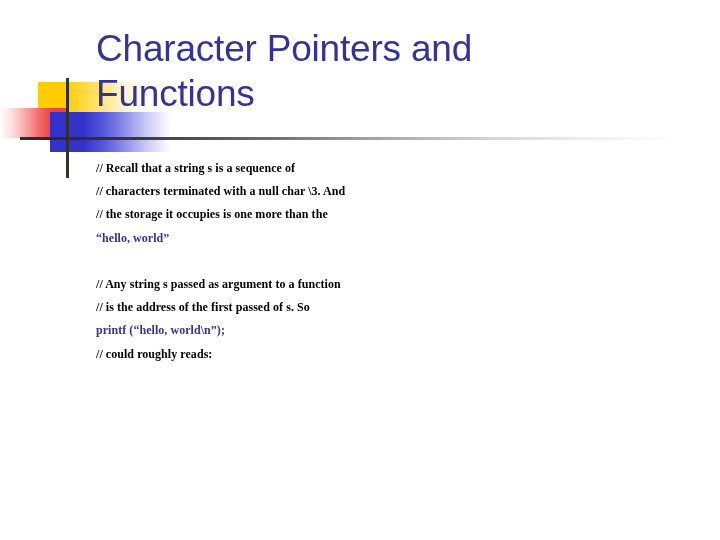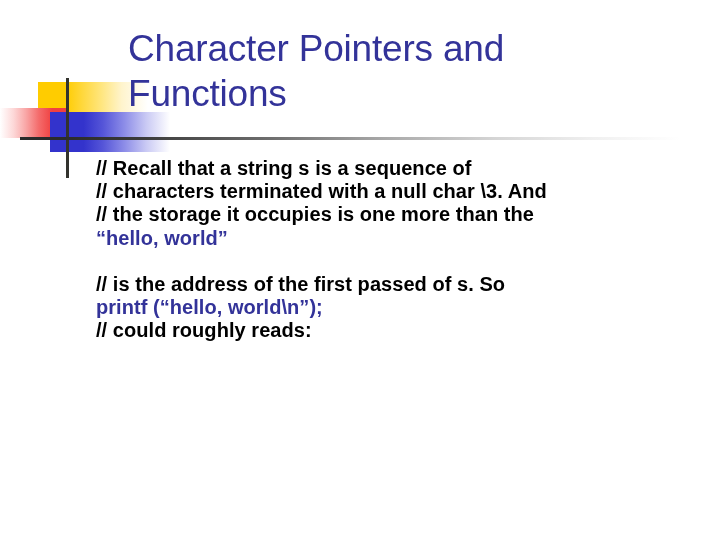--- a/index.html
+++ b/index.html
@@ -86,33 +86,32 @@
     left: 96px;
     top: 26px;
     width: 580px;
     color: #333399;
     font-family: "Liberation Sans", sans-serif;
     font-size: 37px;
     font-weight: 400;
     line-height: 45px;
     letter-spacing: -0.2px;
     white-space: pre-line;
-    margin-left: 32px;
   }
 
   
   .body-block {
     position: absolute;
     left: 96px;
     top: 157px;
     width: 616px;
   }
   .code-line {
-    font-family: Liberation Sans, sans-serif;
-    font-size: 20px;
+    font-family: Liberation Serif, serif;
+    font-size: 12px;
     font-weight: bold;
     line-height: 23.2px;
     white-space: pre;
     letter-spacing: 0.05px;
   }
   .code-line.comment { color: #000000; }
   .code-line.code    { color: #333399; }
   .code-line.spacer  { height: 23.2px; }
 </style>
 </head>
@@ -130,18 +129,19 @@
 
   <div class="title">Character Pointers and
 Functions</div>
 
   <div class="body-block" id="body-block">
       <div class="code-line comment">// Recall that a string s is a sequence of</div>
       <div class="code-line comment">// characters terminated with a null char \3. And</div>
       <div class="code-line comment">// the storage it occupies is one more than the</div>
       <div class="code-line code">“hello, world”</div>
       <div class="code-line spacer">&nbsp;</div>
+      <div class="code-line comment">// Any string s passed as argument to a function</div>
       <div class="code-line comment">// is the address of the first passed of s. So</div>
       <div class="code-line code">printf (“hello, world\n”);</div>
       <div class="code-line comment">// could roughly reads:</div>
     </div>
 
 </div>
 
 </body></html>

